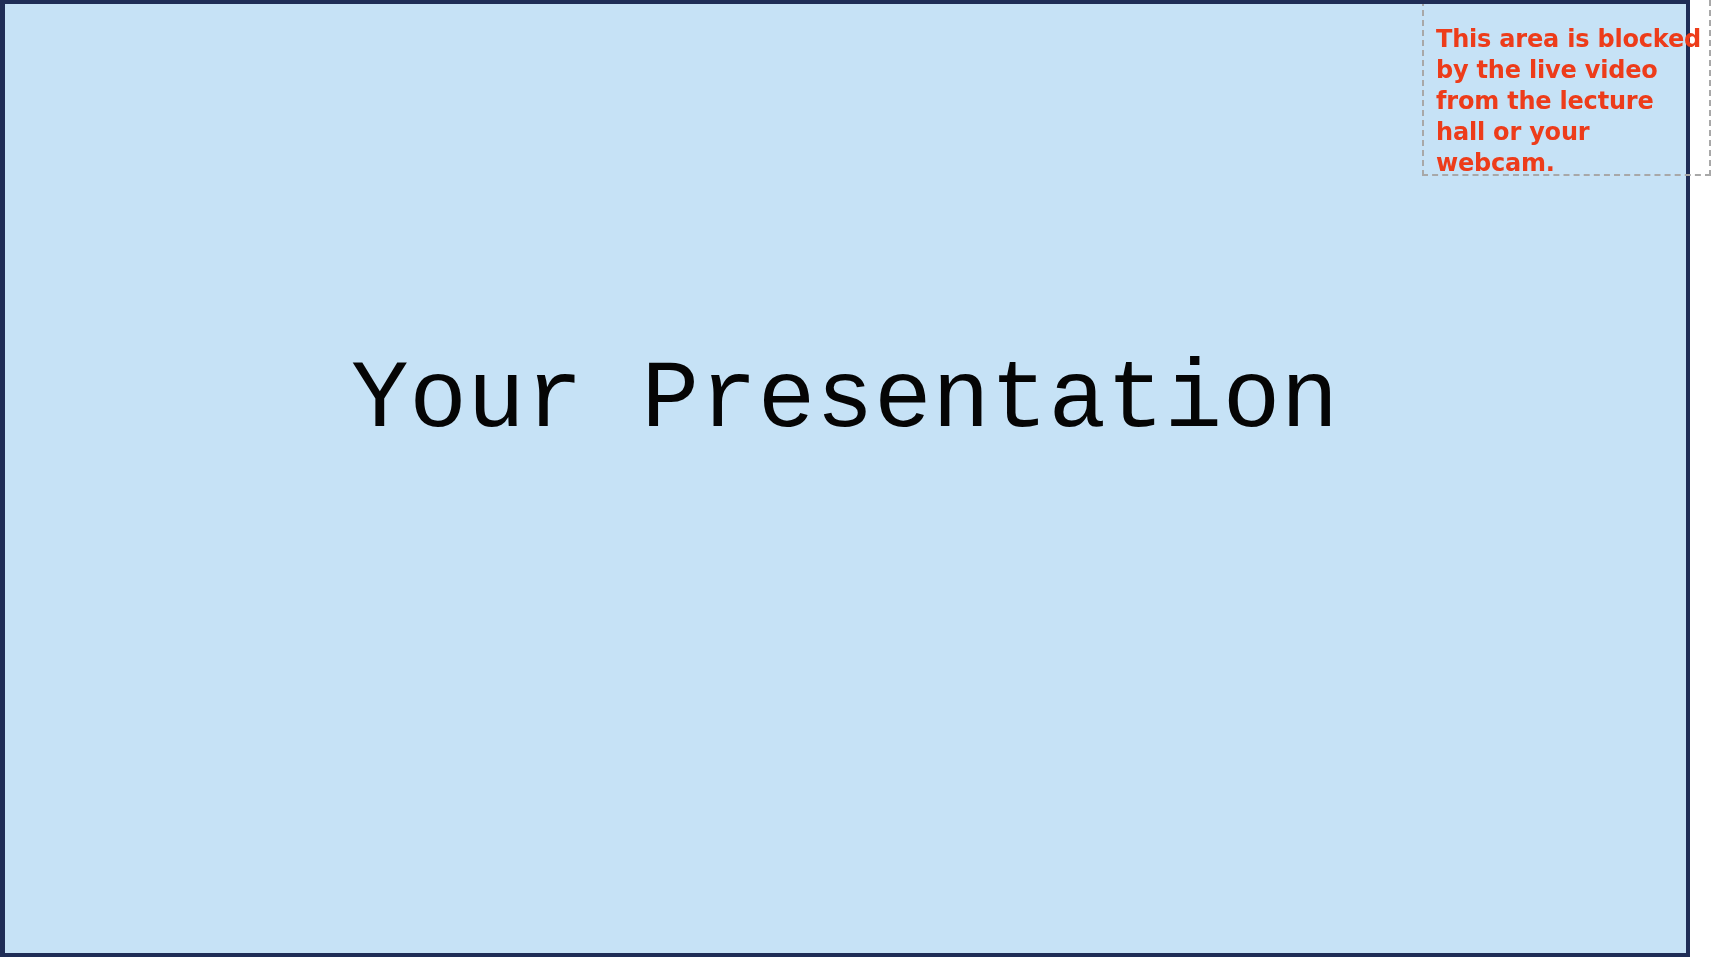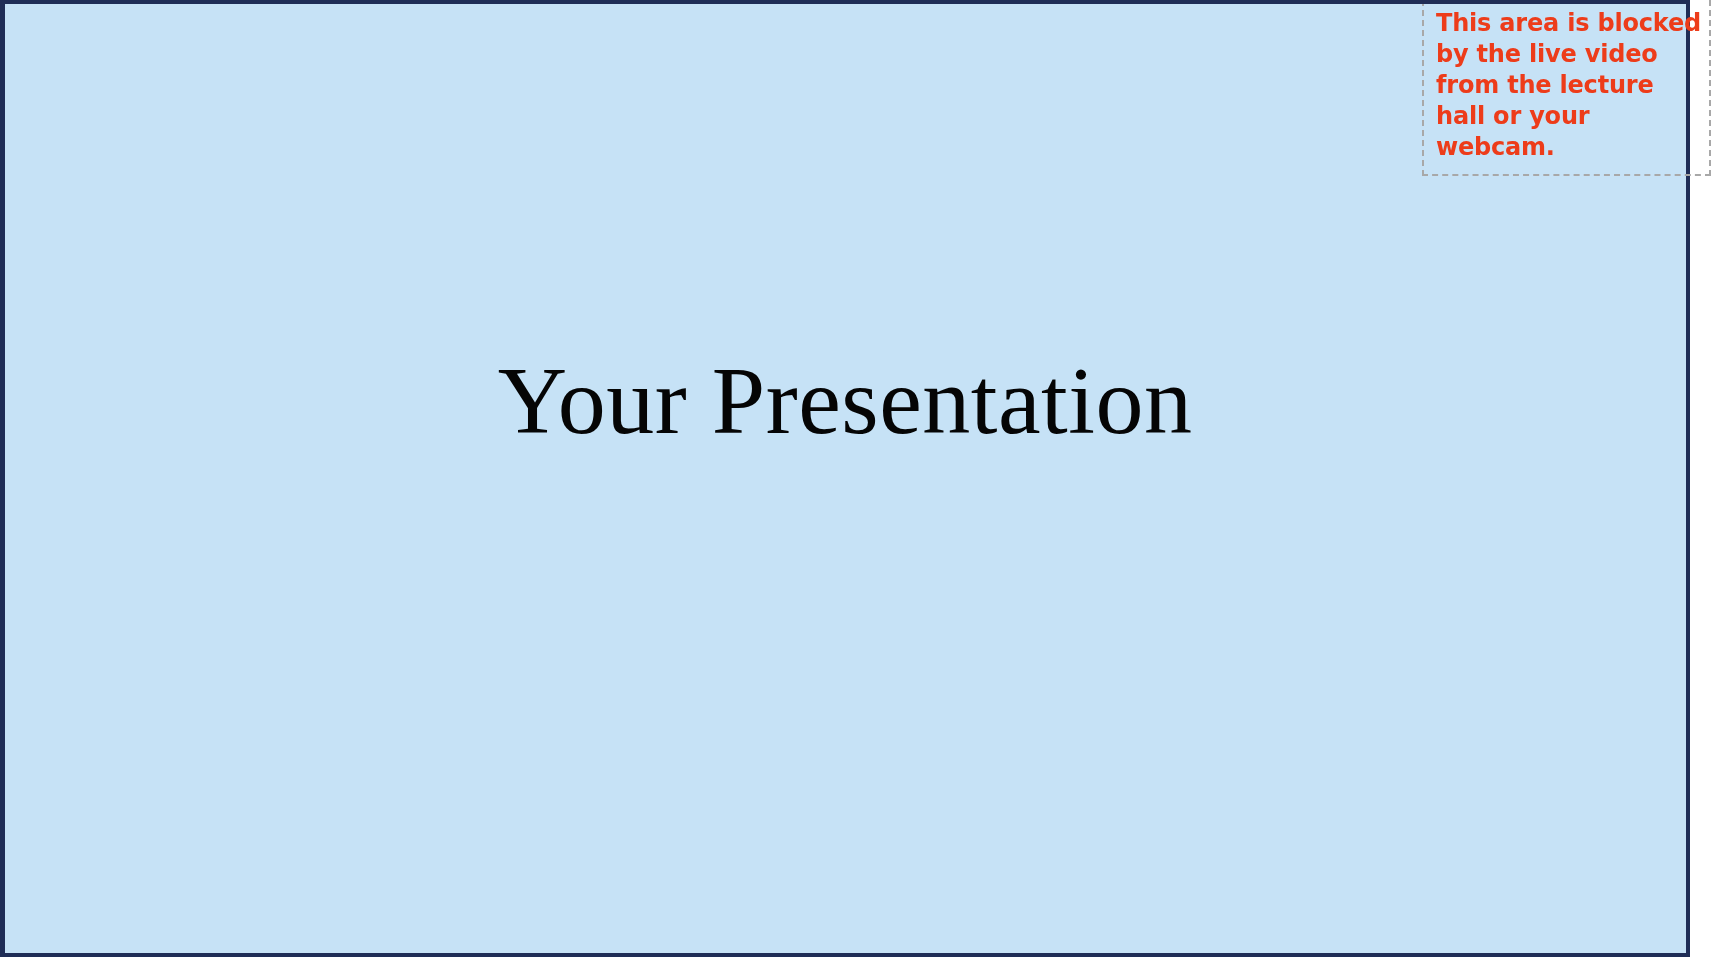--- a/index.html
+++ b/index.html
@@ -45,42 +45,42 @@
     left: 0px;
     top: 336px;
     width: 1690px;
     height: 130px;
     display: flex;
     align-items: center;
     justify-content: center;
     pointer-events: none;
   }
   #title-text {
-    font-family: Liberation Serif, serif;
+    font-family: Liberation Mono, monospace;
     font-weight: 300;
     font-size: 96px;
     line-height: 1.1;
     letter-spacing: 0.5px;
     color: #050505;
     white-space: nowrap;
     text-align: center;
   }
 
   
   #video-blocked-area {
     position: absolute;
     left: 1422px;
     top: 0px;
     width: 289px;
     height: 176px;
     box-sizing: border-box;
     border: 2px dashed #a8a8a8;
     border-top: none;
     background: transparent;
-    padding: 8px 8px 4px 12px;
+    padding: 24px 8px 4px 12px;
   }
   #video-blocked-text {
     font-family: "DejaVu Sans", "Liberation Sans", sans-serif;
     font-weight: 700;
     font-size: 24px;
     line-height: 31px;
     color: #ed3c1a;
     margin: 0;
     word-spacing: 0px;
     letter-spacing: -0.2px;

